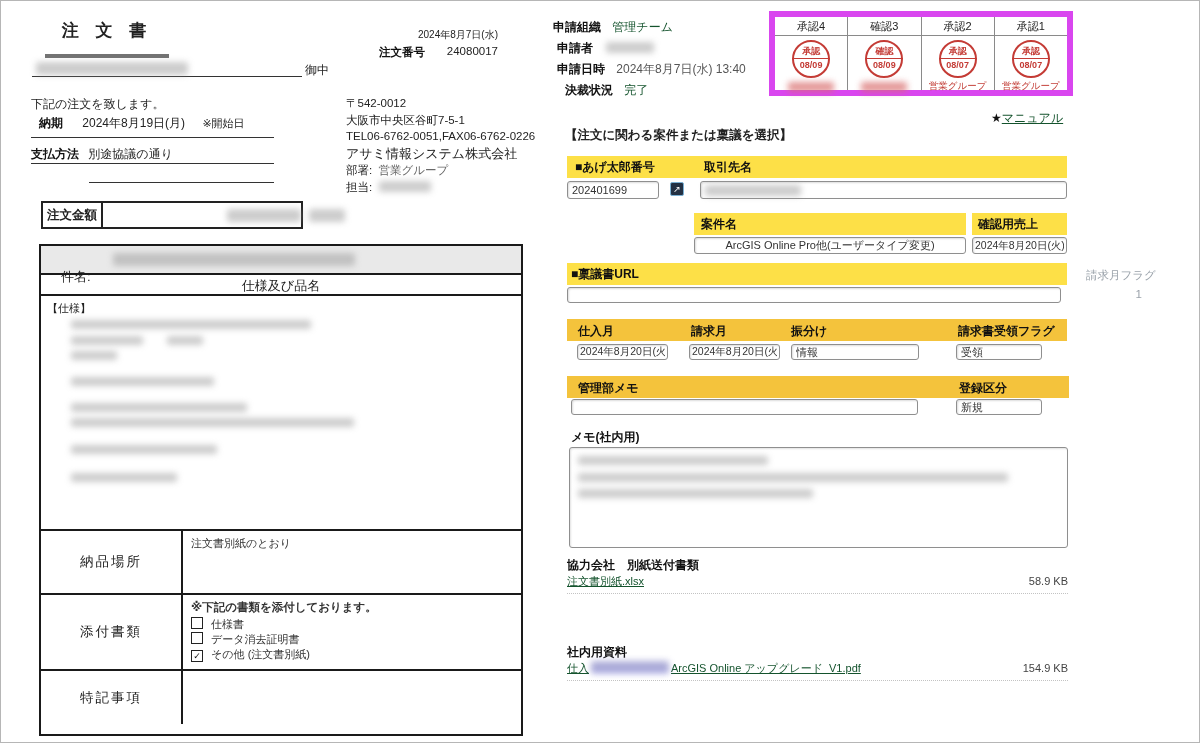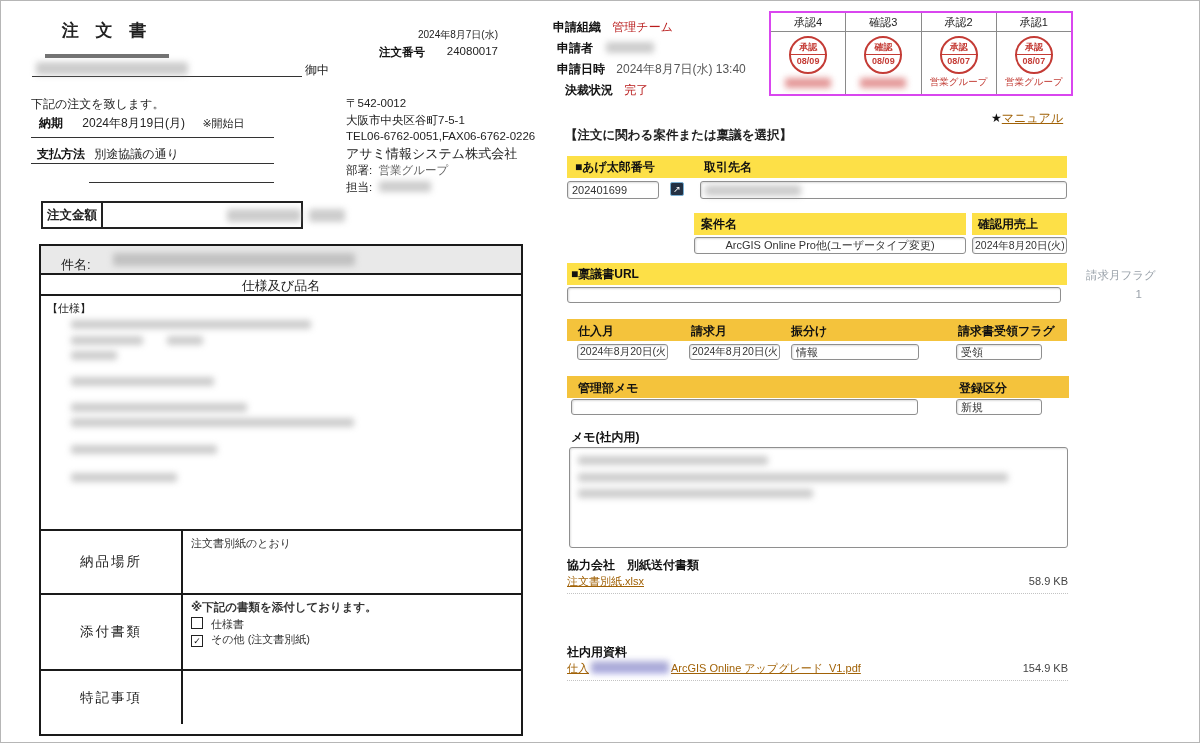--- a/index.html
+++ b/index.html
@@ -27,38 +27,38 @@
   .drow{box-sizing:border-box;border-bottom:2px solid #1a1a1a;position:relative;}
   .drow:last-child{border-bottom:none;}
   .dflex{display:flex;}
   .dleft{width:140px;border-right:2px solid #1a1a1a;display:flex;align-items:center;
          justify-content:center;font-size:13.5px;letter-spacing:2px;color:#222;}
   .dright{flex:1;padding:5px 8px;font-size:11px;color:#333;}
   
   .cb{display:inline-block;width:10px;height:10px;border:1.5px solid #222;margin-right:5px;
       vertical-align:-1px;font-size:9px;line-height:10px;text-align:center;font-weight:bold;color:#111;}
   
-  .apv{display:flex;border:2px solid #d946ef;background:#fff;}
+  .apv{display:flex;border:6px solid #d946ef;background:#fff;}
   .apv-col{flex:1;border-right:1px solid #8a8a8a;display:flex;flex-direction:column;}
   .apv-col:last-child{border-right:none;}
   .apv-h{height:18px;border-bottom:1px solid #8a8a8a;text-align:center;font-size:11px;line-height:18px;color:#222;}
   .apv-b{flex:1;padding-top:1px;}
   .stamp{width:34px;height:34px;border:2px solid #c43b35;border-radius:50%;position:relative;
          margin:3px auto 1px;color:#c43b35;}
   .st-t{position:absolute;top:3px;left:0;right:0;text-align:center;font-size:9px;font-weight:bold;}
   .st-l{position:absolute;top:16px;left:-2px;right:-2px;border-top:1.5px solid #c43b35;}
   .st-d{position:absolute;top:18px;left:0;right:0;text-align:center;font-size:9px;font-weight:bold;}
   .st-name{color:#c4423b;font-size:9.5px;text-align:center;margin-top:2px;white-space:nowrap;}
   
-  a.filelink{color:#a16207;text-decoration:underline;font-size:11px;cursor:pointer;}
+  a.filelink{color:#14532d;text-decoration:underline;font-size:11px;cursor:pointer;}
   .filesize{font-size:11px;color:#444;}
   .dotted{border-bottom:1px dotted #c3c3c3;}
   .graylbl{color:#9ba3ab;font-size:11.5px;}
   .formlabel{font-weight:bold;font-size:12px;color:#111;}
-  .kv-val{color:#b91c1c;margin-left:8px;}
+  .kv-val{color:#14532d;margin-left:8px;}
   .speclines div{position:absolute;height:9px;}
 </style>
 </head>
 <body>
 
 <div class="page">
 
   <div class="abs" style="left:44px;top:18px;width:124px;border-bottom:4px solid #737373;padding-bottom:12px;text-align:center;">
     <span style="font-size:17px;font-weight:bold;letter-spacing:6px;">注 文 書</span>
   </div>
@@ -77,21 +77,21 @@
 
   <div class="abs" style="left:30px;top:95px;font-size:12px;">下記の注文を致します。</div>
 
   <div class="abs u" style="left:30px;top:114px;width:243px;height:23px;font-size:12px;">
     <b style="margin-left:8px;">納期</b>
     <span style="margin-left:16px;">2024年8月19日(月)</span>
     <span style="margin-left:14px;font-size:11px;">※開始日</span>
   </div>
 
   <div class="abs u" style="left:30px;top:145px;width:243px;height:18px;font-size:12px;">
-    <b style="margin-left:6px;">支払方法</b>
+    <b style="margin-left:0;">支払方法</b>
     <span style="margin-left:6px;">別途協議の通り</span>
   </div>
 
   <div class="abs u" style="left:88px;top:168px;width:185px;height:14px;"></div>
 
   <div class="abs" style="left:40px;top:200px;width:262px;height:28px;border:2px solid #222;display:flex;">
     <div style="width:58px;border-right:2px solid #222;display:flex;align-items:center;justify-content:center;font-weight:bold;font-size:12.5px;">注文金額</div>
     <div style="flex:1;position:relative;">
       <span class="blur" style="position:absolute;left:124px;top:6px;width:74px;height:13px;"></span>
       <span class="blur" style="position:absolute;left:206px;top:6px;width:36px;height:13px;"></span>
@@ -109,21 +109,21 @@
     </div>
     <div>
       <span>担当:</span>
       <span class="blur" style="display:inline-block;width:52px;height:11px;margin-left:4px;vertical-align:-1px;"></span>
     </div>
   </div>
 
   <div class="abs dtable" style="left:38px;top:243px;width:484px;height:492px;">
 
     <div class="drow" style="height:29px;background:#e9e9e9;">
-      <span style="position:absolute;left:20px;top:10px;font-size:13px;">件名:</span>
+      <span style="position:absolute;left:20px;top:22px;font-size:13px;">件名:</span>
       <span class="blur" style="position:absolute;left:72px;top:7px;width:242px;height:13px;"></span>
     </div>
 
     <div class="drow" style="height:21px;text-align:center;font-size:13px;line-height:21px;">仕様及び品名</div>
 
     <div class="drow speclines" style="height:235px;">
       <span style="position:absolute;left:6px;top:5px;font-size:11px;">【仕様】</span>
       <div class="blur" style="left:30px;top:24px;width:240px;"></div>
       <div class="blur" style="left:30px;top:40px;width:72px;"></div>
       <div class="blur" style="left:126px;top:40px;width:36px;"></div>
@@ -142,20 +142,24 @@
 
     <div class="drow dflex" style="height:76px;">
       <div class="dleft">添付書類</div>
       <div class="dright">
         <div style="font-weight:bold;font-size:11.5px;margin-bottom:2px;">※下記の書類を添付しております。</div>
         <div style="line-height:15px;">
           <span class="cb"></span>
           <span>仕様書</span>
         </div>
         <div style="line-height:15px;">
+          <span class="cb"></span>
+          <span>データ消去証明書</span>
+        </div>
+        <div style="line-height:15px;">
           <span class="cb">✓</span>
           <span>その他 (注文書別紙)</span>
         </div>
       </div>
     </div>
 
     <div class="drow dflex" style="height:53px;">
       <div class="dleft">特記事項</div>
       <div class="dright"></div>
     </div>

